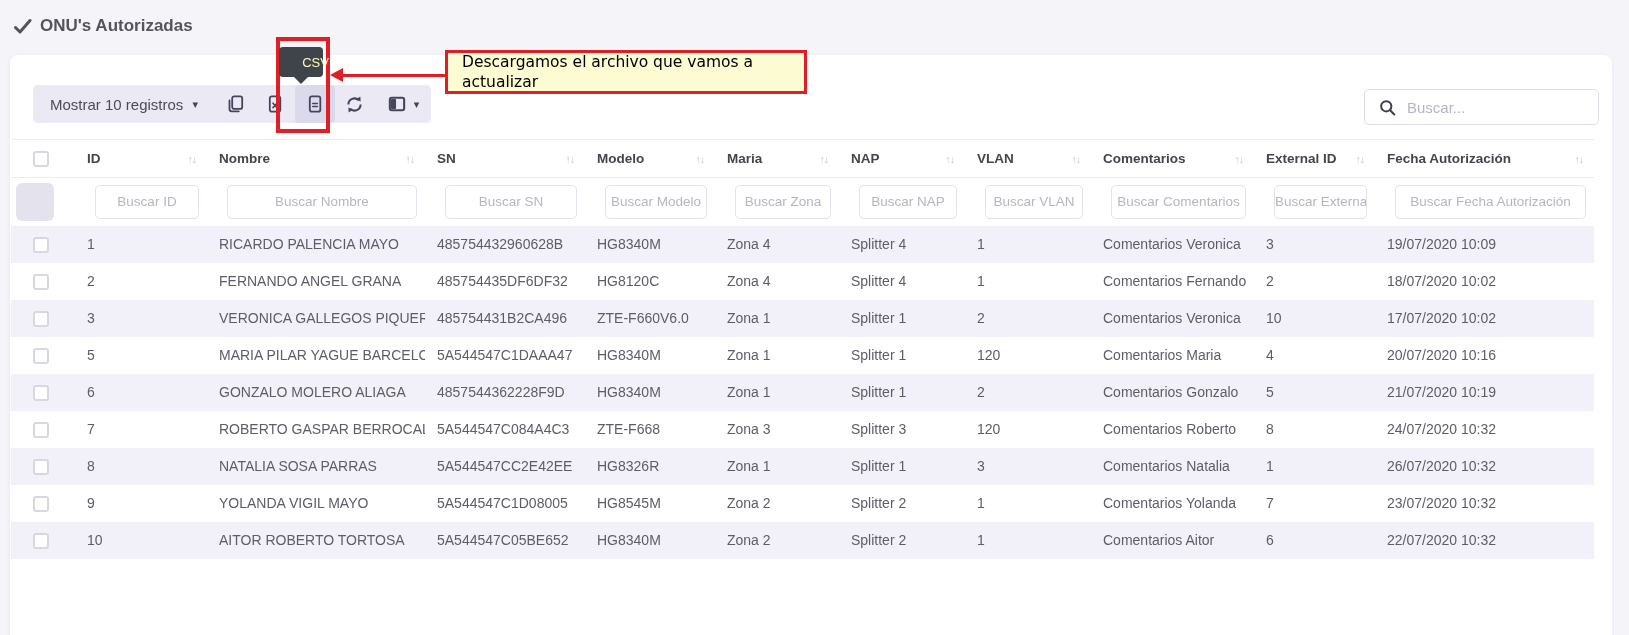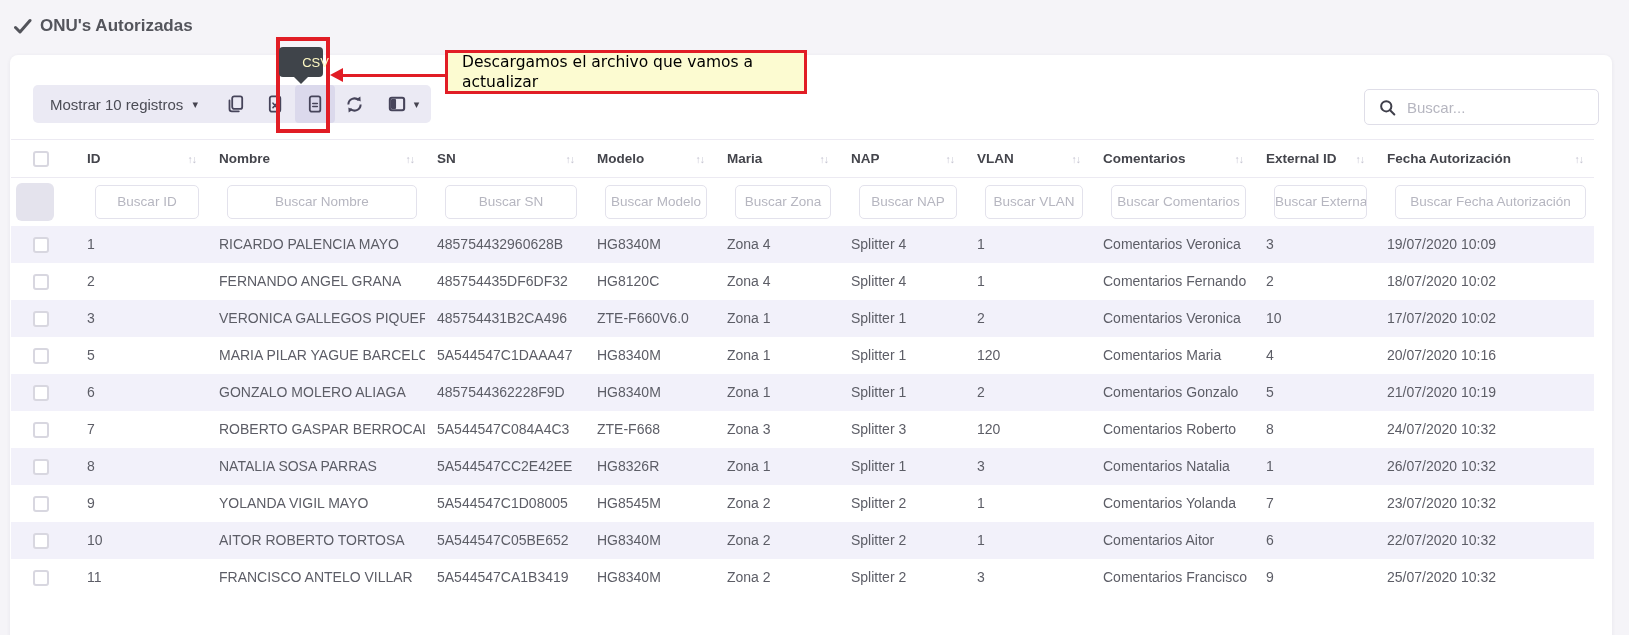--- a/index.html
+++ b/index.html
@@ -314,33 +314,20 @@
           <td>AITOR ROBERTO TORTOSA</td>
           <td>5A544547C05BE652</td>
           <td>HG8340M</td>
           <td>Zona 2</td>
           <td>Splitter 2</td>
           <td>1</td>
           <td>Comentarios Aitor</td>
           <td>6</td>
           <td>22/07/2020 10:32</td>
         </tr>
-        <tr>
-          <td class="sel"><input type="checkbox" class="cb" style=""></td>
-          <td>11</td>
-          <td>FRANCISCO ANTELO VILLAR</td>
-          <td>5A544547CA1B3419</td>
-          <td>HG8340M</td>
-          <td>Zona 2</td>
-          <td>Splitter 2</td>
-          <td>3</td>
-          <td>Comentarios Francisco</td>
-          <td>9</td>
-          <td>25/07/2020 10:32</td>
-        </tr>
       </tbody>
   </table>
 </div>
 
 <div class="red-frame"></div>
 <div class="csv-tooltip">CSV</div>
 <div class="arrow-head"></div>
 <div class="arrow-line"></div>
 <div class="note-box">
   <span>Descargamos el archivo que vamos a actualizar</span>

